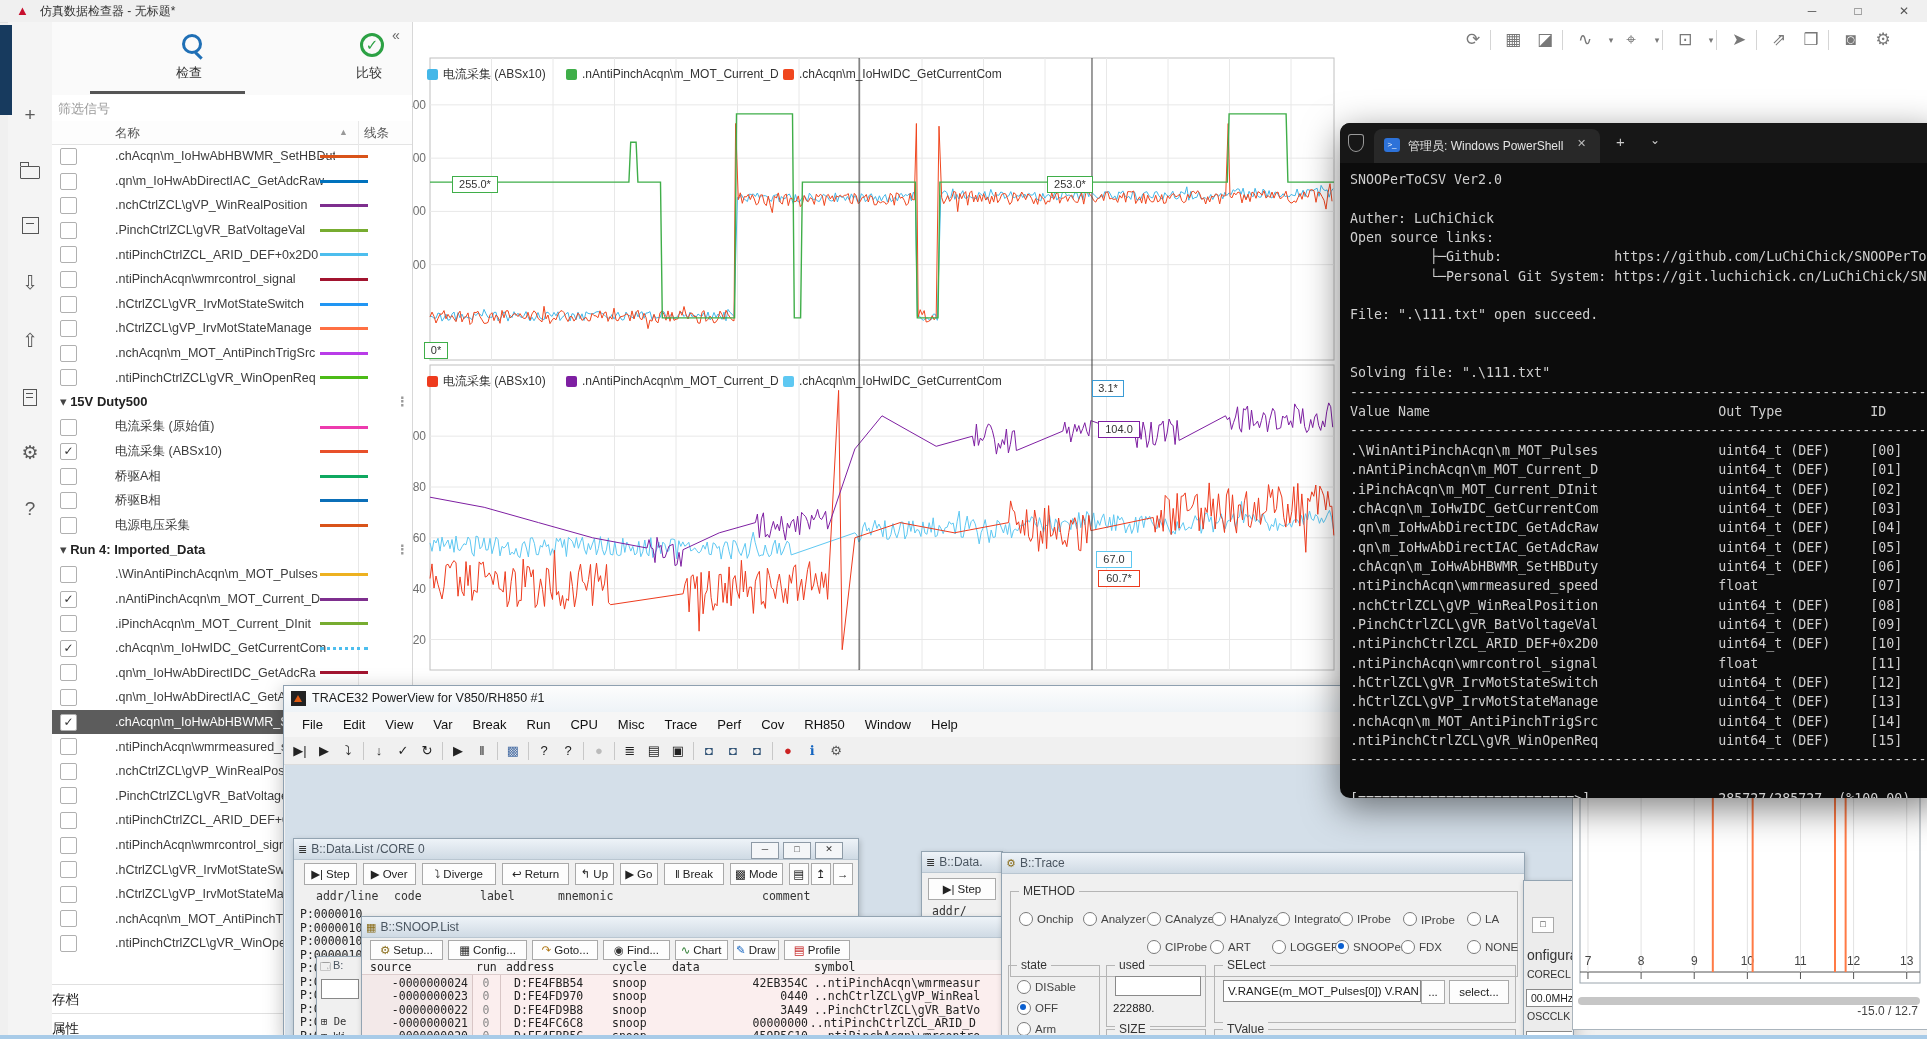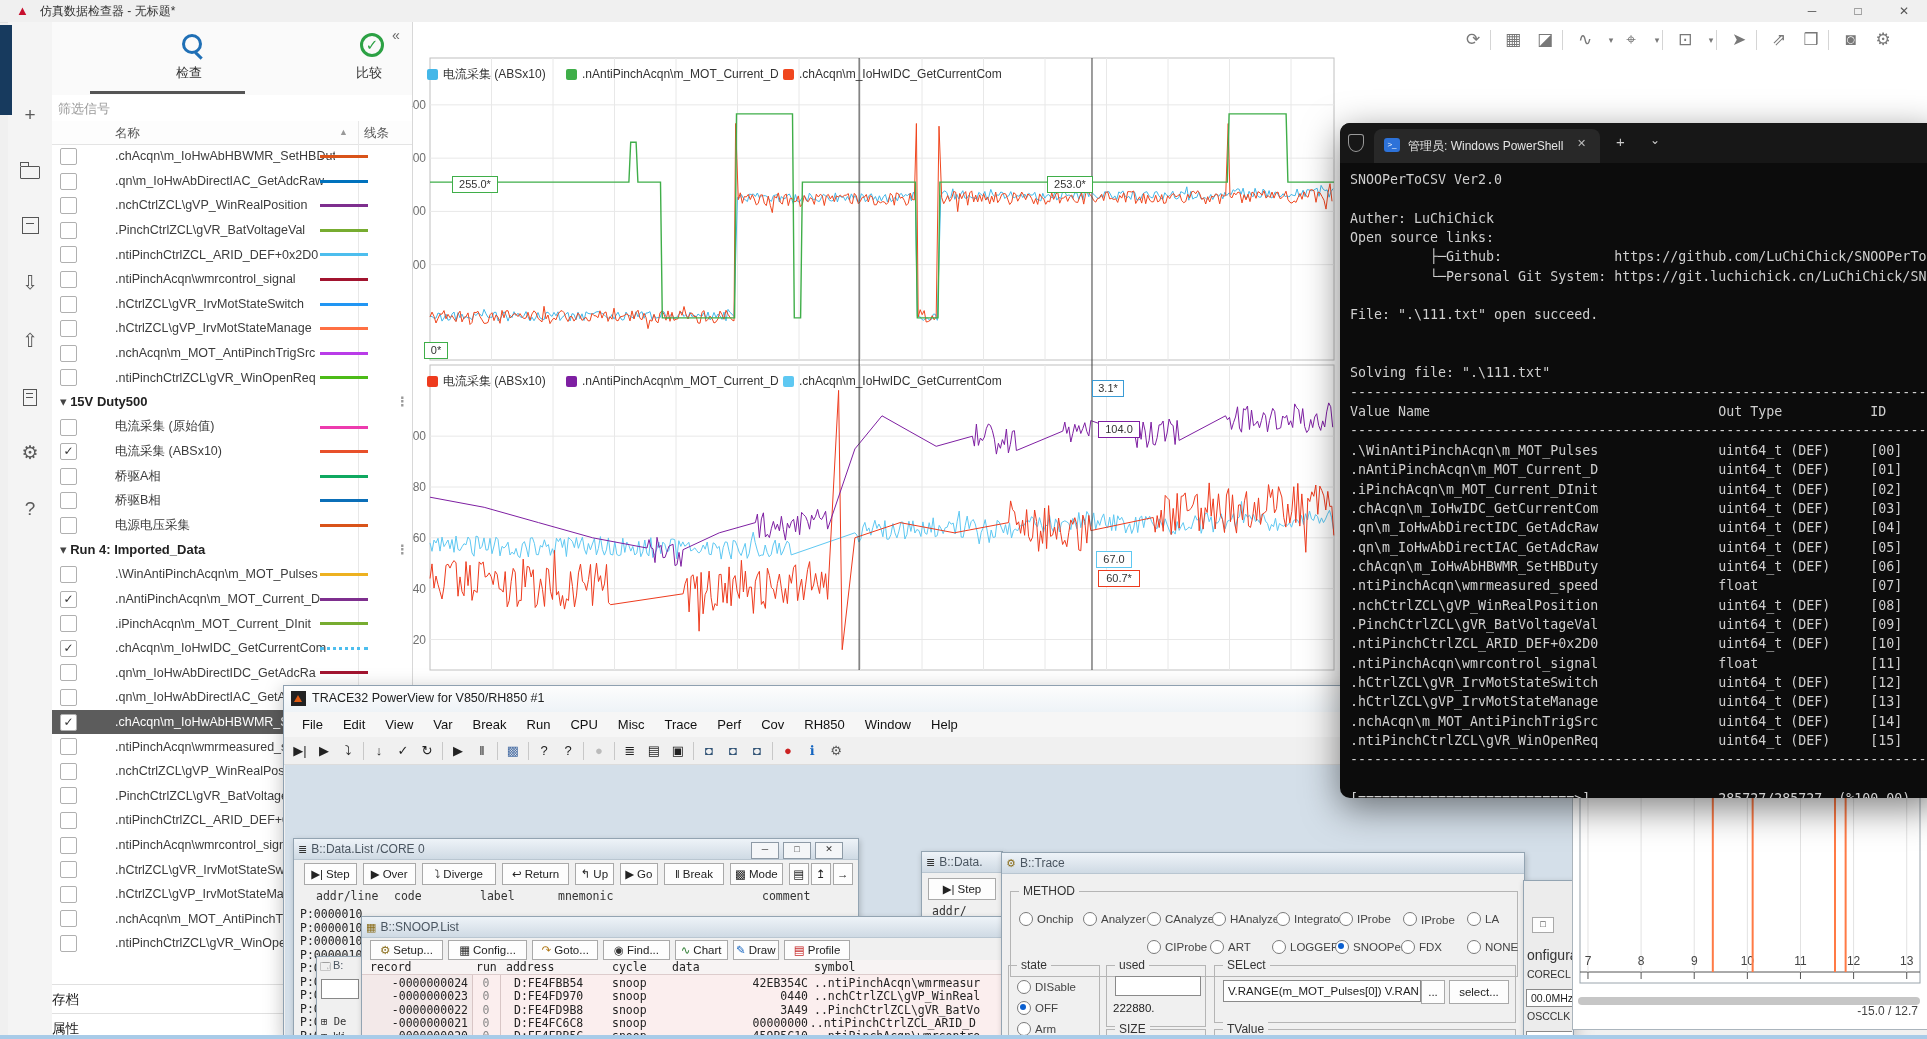--- a/index.html
+++ b/index.html
@@ -521,21 +521,21 @@
           <div class="btnc" style="left: 85.8px; top: 23px; width: 77.4px; height: 18px; line-height: 18px;"><span class="bi" style="color: rgb(51, 51, 51);">▦</span><span>Config...</span></div>
           <div class="btnc" style="left: 170.2px; top: 23px; width: 64.2px; height: 18px; line-height: 18px;"><span class="bi" style="color: rgb(176, 120, 24);">↷</span><span>Goto...</span></div>
           <div class="btnc" style="left: 241.4px; top: 23px; width: 64.2px; height: 18px; line-height: 18px;"><span class="bi" style="color: rgb(51, 51, 51);">◉</span><span>Find...</span></div>
           <div class="btnc" style="left: 312.6px; top: 23px; width: 51px; height: 18px; line-height: 18px;"><span class="bi" style="color: rgb(46, 125, 50);">∿</span><span>Chart</span></div>
           <div class="btnc" style="left: 370.6px; top: 23px; width: 44.4px; height: 18px; line-height: 18px;"><span class="bi" style="color: rgb(21, 101, 192);">✎</span><span>Draw</span></div>
           <div class="btnc" style="left: 422px; top: 23px; width: 64.2px; height: 18px; line-height: 18px;"><span class="bi" style="color: rgb(198, 40, 40);">▤</span><span>Profile</span></div>
           <div class="abs" style="left: 0px; top: 43px; width: 640px; height: 160px; background: rgb(251, 238, 238); overflow: hidden;">
             <div class="abs" style="left: 0px; top: 0px; width: 110px; height: 160px; background: rgb(243, 233, 233); border-right: 1px solid rgb(216, 198, 198);"></div>
             <div class="abs" style="left: 138px; top: 0px; width: 1px; height: 160px; background: rgb(216, 198, 198);"></div>
             <div class="abs" style="left: 0px; top: 0px; width: 640px; height: 14px; background: rgb(247, 243, 243); border-bottom: 1px solid rgb(221, 204, 204);">
-              <span class="snoop-cell mono" style="left: 8px; top: 0px;">record</span>
+              <span class="snoop-cell mono" style="left: 8px; top: 0px;">source</span>
               <span class="snoop-cell mono" style="left: 114px; top: 0px;">run</span>
               <span class="snoop-cell mono" style="left: 144px; top: 0px;">address</span>
               <span class="snoop-cell mono" style="left: 250px; top: 0px;">cycle</span>
               <span class="snoop-cell mono" style="left: 310px; top: 0px;">data</span>
               <span class="snoop-cell mono" style="left: 452px; top: 0px;">symbol</span>
             </div>
             <div class="abs" style="left: 0px; top: 16px; width: 640px; height: 13px;">
               <span class="snoop-cell mono" style="left: 4px; width: 102px; text-align: right; overflow: hidden;">-0000000024</span>
               <span class="snoop-cell mono" style="left: 114px; width: 20px; text-align: center; overflow: hidden; color: rgb(136, 136, 136);">0</span>
               <span class="snoop-cell mono" style="left: 152px; width: 94px; text-align: left; overflow: hidden;">D:FE4FBB54</span>

